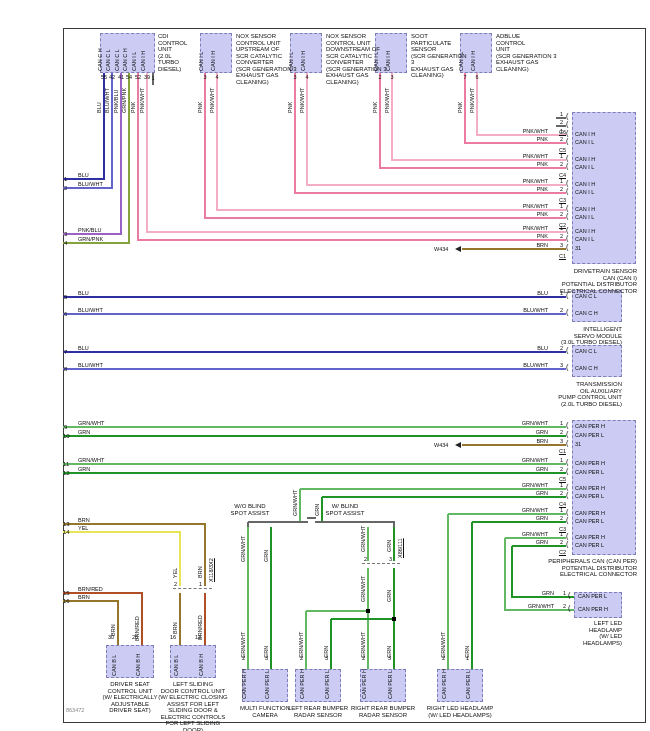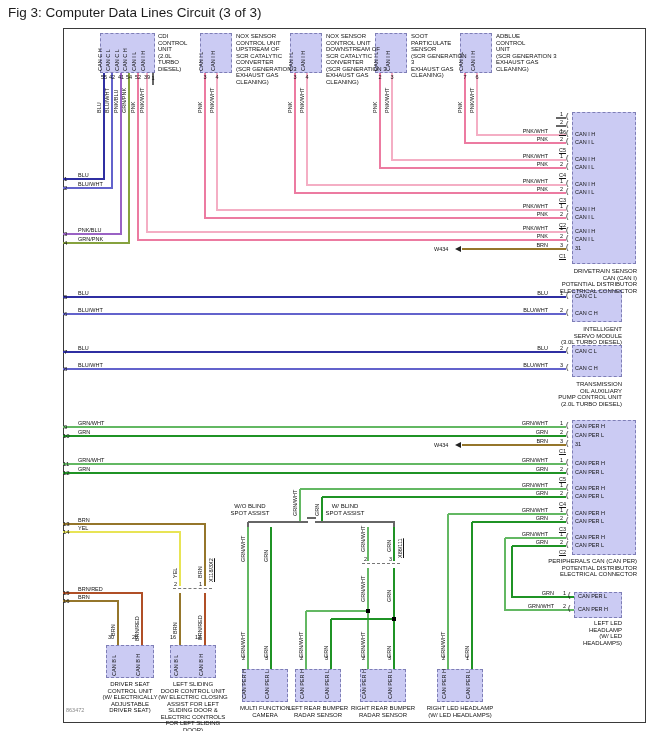--- a/index.html
+++ b/index.html
@@ -14,21 +14,20 @@
   .rot{transform:rotate(-90deg);transform-origin:0 0;white-space:nowrap;}
   .ul{text-decoration:underline;}
   .dot{position:absolute;width:3.5px;height:3.5px;background:#000;}
   .arrow{position:absolute;width:0;height:0;border-top:3px solid transparent;
          border-bottom:3px solid transparent;border-right:6.5px solid #222;}
 </style>
 </head>
 <body>
 
 <div id="stage">
-  <div id="fig-title">Fig 3: Computer Data Lines Circuit (3 of 3)</div>
   <div id="frame"></div>
   <div class="lab" style="left:66px;top:707px;color:#888;">863472</div>
 <div class="seg" style="left: 103.3px; top: 73px; width: 1.4px; height: 107.4px; background: rgb(47, 47, 162);"></div>
     <div class="seg" style="left: 63px; top: 178.3px; width: 42.4px; height: 1.4px; background: rgb(47, 47, 162);"></div>
     <div class="seg" style="left: 111.3px; top: 73px; width: 1.4px; height: 116.4px; background: rgb(99, 99, 204);"></div>
     <div class="seg" style="left: 63px; top: 187.3px; width: 50.4px; height: 1.4px; background: rgb(99, 99, 204);"></div>
     <div class="seg" style="left: 120.3px; top: 73px; width: 1.4px; height: 162.4px; background: rgb(154, 98, 196);"></div>
     <div class="seg" style="left: 63px; top: 233.3px; width: 59.4px; height: 1.4px; background: rgb(154, 98, 196);"></div>
     <div class="seg" style="left: 128.3px; top: 73px; width: 1.4px; height: 171.4px; background: rgb(134, 162, 62);"></div>
     <div class="seg" style="left: 63px; top: 242.3px; width: 67.4px; height: 1.4px; background: rgb(134, 162, 62);"></div>

